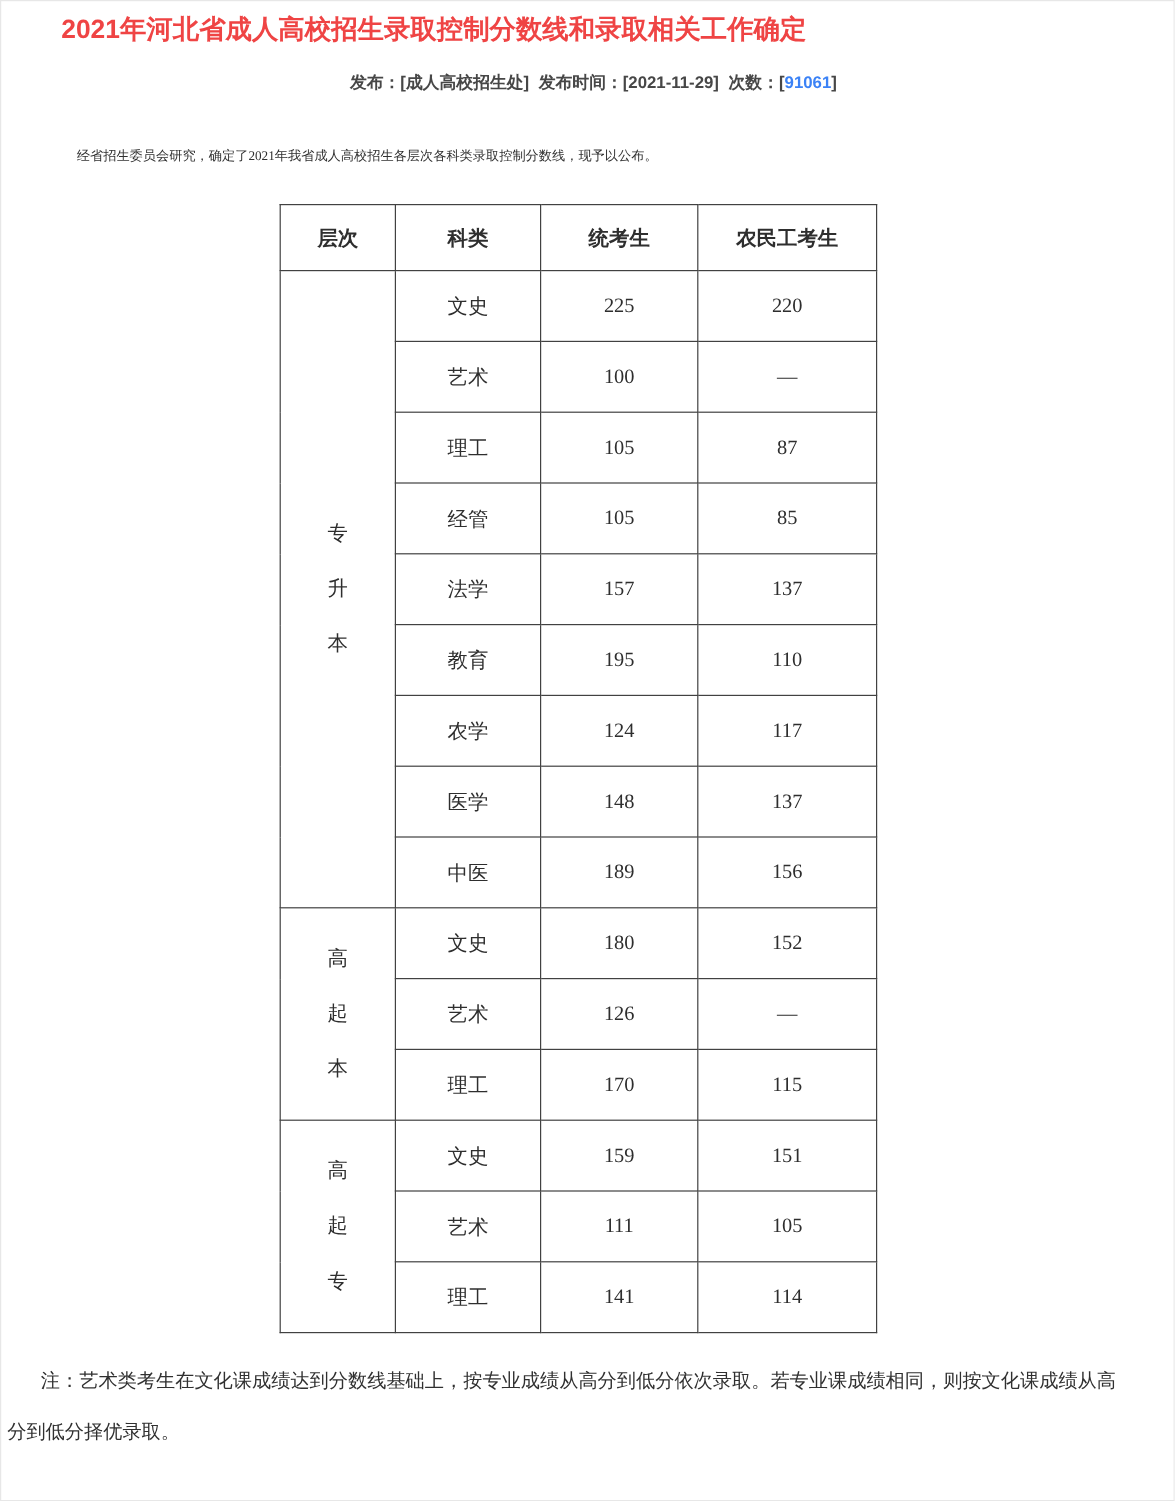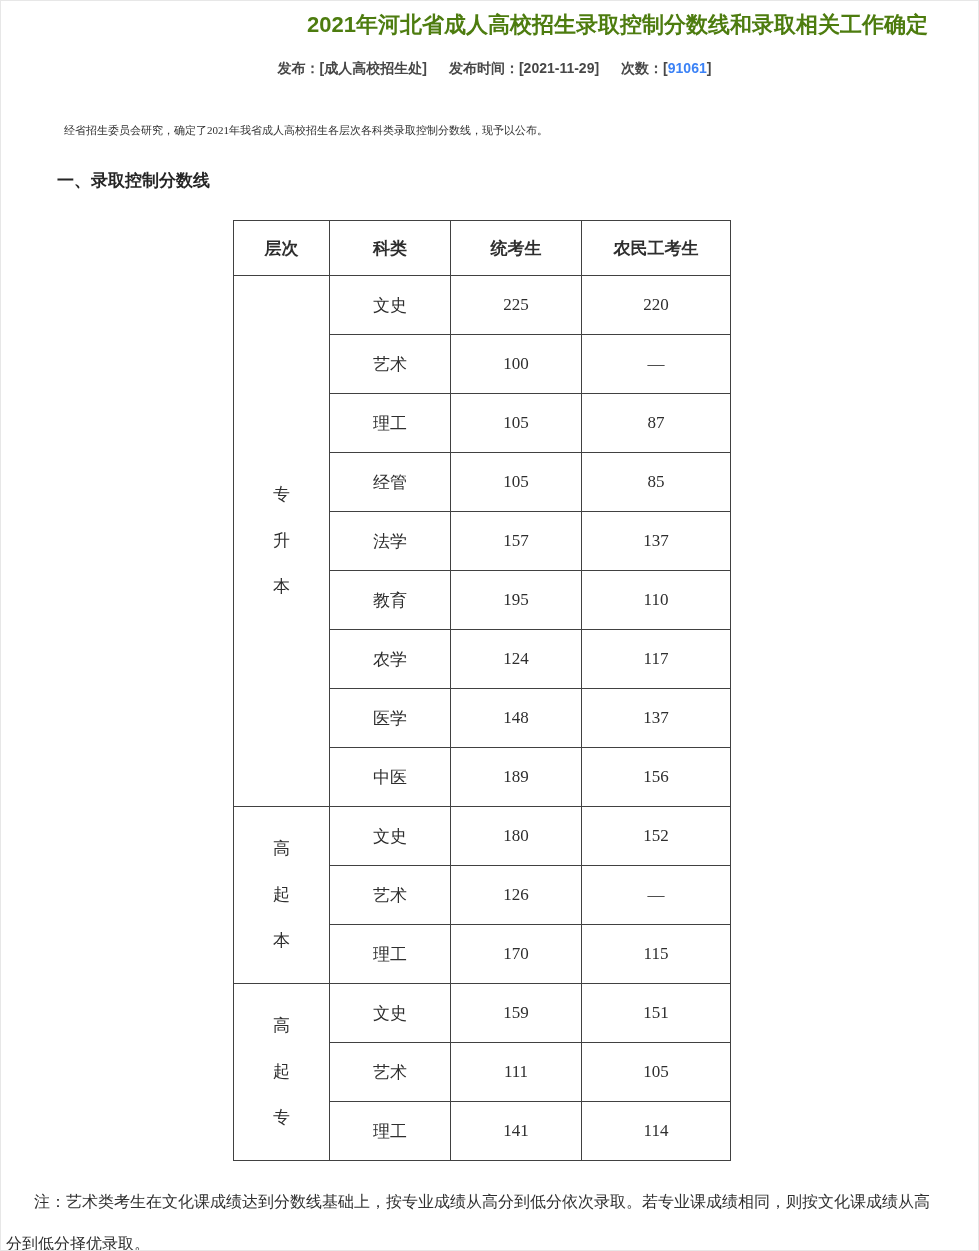--- a/index.html
+++ b/index.html
@@ -9,37 +9,37 @@
     height: 1251px;
     box-sizing: border-box;
     background: #ffffff;
     border: 1px solid #e7e7e7;
     overflow: hidden;
     font-family: "Liberation Serif", "DejaVu Serif", serif;
     color: #303030;
   }
   .title {
     margin: 10px 50px 0 50px;
-    text-align: right;
+    text-align: left;
     font-family: "Liberation Sans", "DejaVu Sans", sans-serif;
     font-weight: bold;
     font-size: 22px;
     line-height: 28px;
-    color: #4d7c0f;
+    color: #ef4444;
   }
   .meta {
     margin-top: 20px;
     text-align: center;
     font-family: "Liberation Sans", "DejaVu Sans", sans-serif;
     font-weight: bold;
     font-size: 14px;
     line-height: 18px;
     color: #474747;
   }
-  .meta .group { margin-left: 22px; }
+  .meta .group { margin-left: 8px; }
   .meta .group:first-child { margin-left: 10px; }
   .meta .orange { color: #3b82f6; }
   .intro {
     margin: 42px 60px 0 31px;
     text-indent: 32px;
     font-size: 11px;
     line-height: 22px;
     color: #303030;
   }
   .section-heading {
@@ -96,21 +96,20 @@
 <div class="page">
 
   <div class="title">2021年河北省成人高校招生录取控制分数线和录取相关工作确定</div>
 
   <div class="meta">
     <span class="group"><span>发布：</span><span>[成人高校招生处]</span></span><span class="group"><span>发布时间：</span><span>[2021-11-29]</span></span><span class="group"><span>次数：</span><span>[</span><span class="orange">91061</span><span>]</span></span>
   </div>
 
   <p class="intro">经省招生委员会研究，确定了2021年我省成人高校招生各层次各科类录取控制分数线，现予以公布。</p>
 
-  <div class="section-heading">一、录取控制分数线</div>
 
   <table class="score-table">
     <colgroup>
       <col class="c-level">
         <col class="c-subject">
         <col class="c-unified">
         <col class="c-migrant">
     </colgroup>
     <thead>
       <tr>

